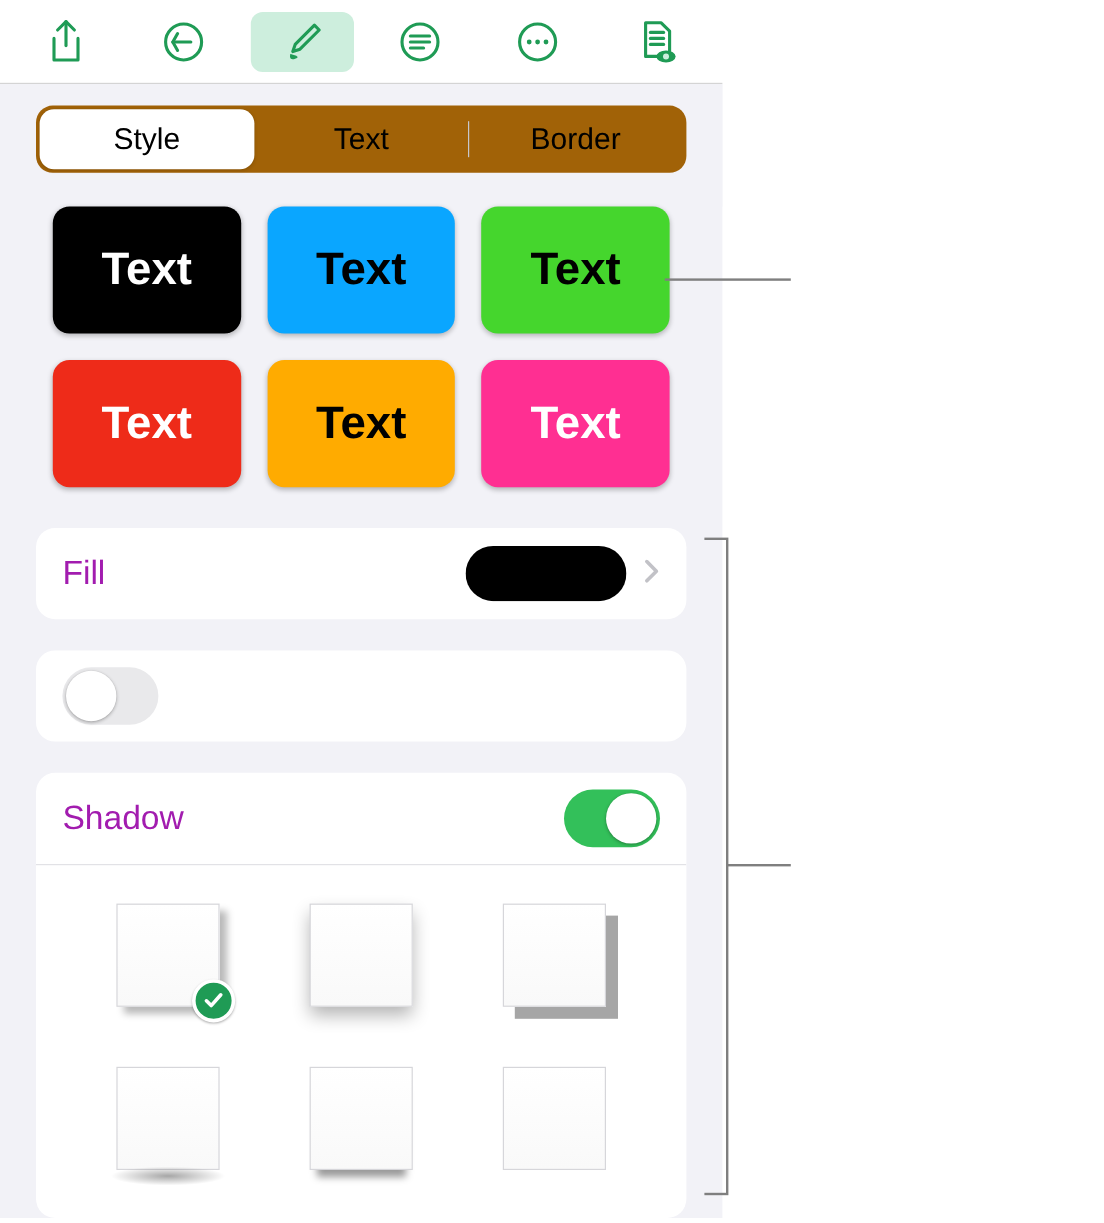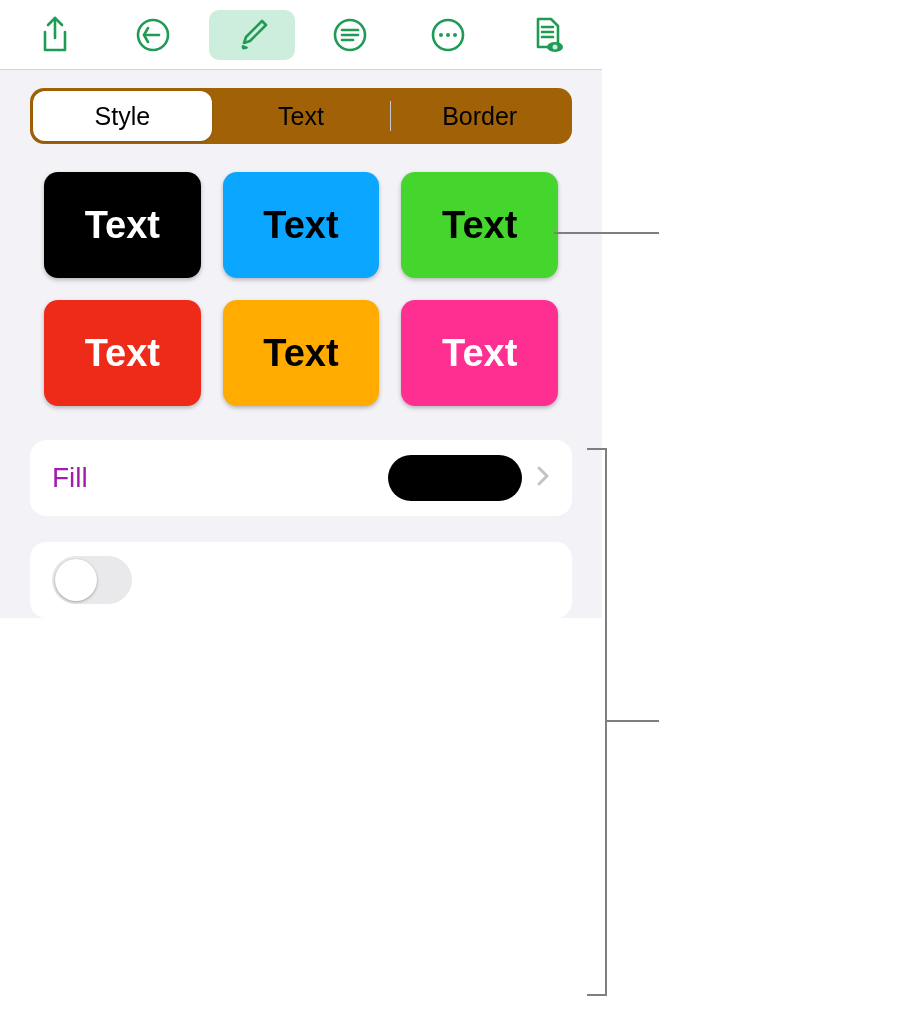--- a/index.html
+++ b/index.html
@@ -288,20 +288,44 @@
     </div>
 
     <div class="group">
       <div class="row">
         <div class="toggle off">
             <div class="knob"></div>
           </div>
       </div>
     </div>
 
+    <div class="group" style="padding-bottom:20px;">
+      <div class="row">
+        <div class="label">Shadow</div>
+        <div class="toggle on">
+            <div class="knob"></div>
+          </div>
+      </div>
+      <div class="shadow-grid-wrap" style="border-top:1px solid #e2e2e6;">
+        <div class="shadow-grid" style="padding-top:22px;">
+          <div class="shadow-opt sd1">
+            <div class="check-badge">
+              <svg width="18" height="18" viewBox="0 0 18 18" fill="none" stroke="#fff" stroke-width="3" stroke-linecap="round" stroke-linejoin="round">
+                  <path d="M3 9 L7 13 L15 4"></path>
+                </svg>
+            </div>
+          </div>
+          <div class="shadow-opt sd2"></div>
+          <div class="shadow-opt sd3"></div>
+          <div class="shadow-opt sd4"></div>
+          <div class="shadow-opt sd5"></div>
+          <div class="shadow-opt sd6"></div>
+        </div>
+      </div>
+    </div>
 
   </div>
 </div>
 
 <div class="callout-line" style="left:554px; top:232px; width:105px; height:2px;"></div>
 <div class="callout-line" style="left:605px; top:448px; width:2px; height:548px;"></div>
 <div class="callout-line" style="left:587px; top:448px; width:18px; height:2px;"></div>
 <div class="callout-line" style="left:587px; top:994px; width:18px; height:2px;"></div>
 <div class="callout-line" style="left:605px; top:720px; width:54px; height:2px;"></div>
 

